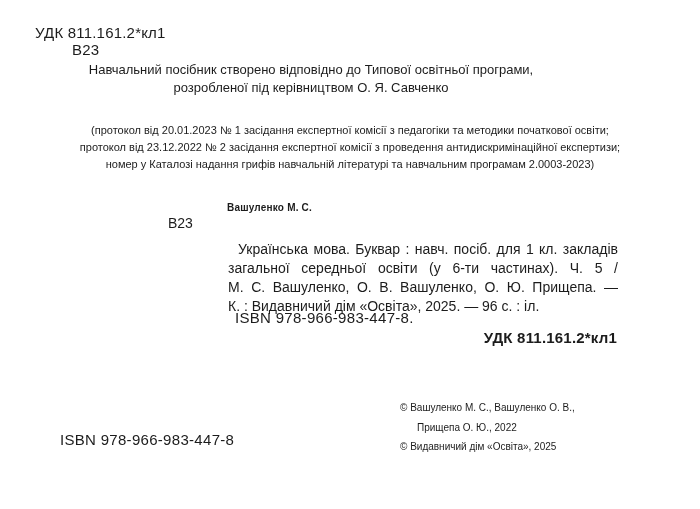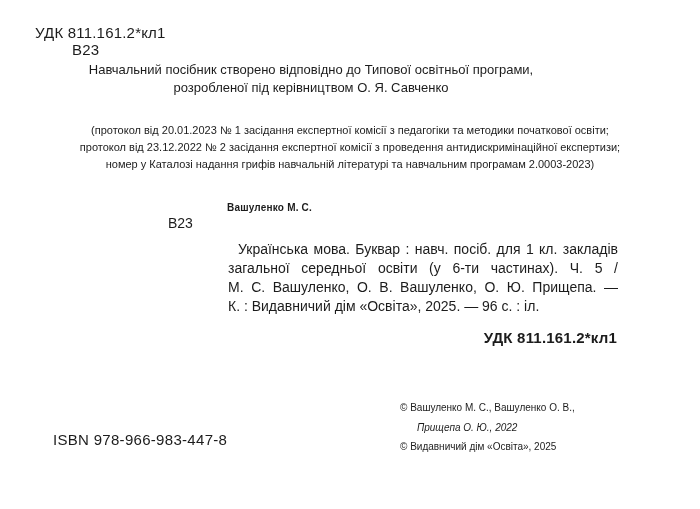--- a/index.html
+++ b/index.html
@@ -32,23 +32,23 @@
   
   .card-author { left: 227px; top: 194px; font-size: 10px; font-weight: bold; letter-spacing: 0.2px; margin-top: 8px; }
   .card-code { left: 168px; top: 215px; font-size: 14px; }
   .card-desc { left: 228px; top: 215px; width: 390px; font-size: 14px; line-height: 19px; }
   .card-desc .just { text-align: justify; text-align-last: justify; }
   .card-desc .first { padding-left: 10px; box-sizing: border-box; margin-top: 25px; }
   .card-isbn { left: 235px; top: 309px; font-size: 15px; letter-spacing: 0.3px; }
   .card-udc { left: 228px; width: 389px; top: 329px; text-align: right; font-size: 15px; font-weight: bold; letter-spacing: 0.2px; }
 
   
-  .footer-isbn { left: 53px; top: 431px; font-size: 15px; letter-spacing: 0.3px; }
+  .footer-isbn { left: 60px; top: 431px; font-size: 15px; letter-spacing: 0.3px; }
   .copyright { left: 400px; top: 398px; font-size: 10px; line-height: 19.5px; }
-  .copyright .indent { padding-left: 17px; font-style: italic; }
+  .copyright .indent { padding-left: 17px; }
 </style>
 </head>
 <body>
 
 <div class="page">
 
   <div class="abs udc-top">
     <div>УДК 811.161.2*кл1</div>
     <div class="bbk">В23</div>
   </div>
@@ -66,20 +66,21 @@
   </div>
 
   <div class="abs card-author">Вашуленко М. С.</div>
   <div class="abs card-code">В23</div>
   <div class="abs card-desc">
     <div class="just first">Українська мова. Буквар : навч. посіб. для 1 кл. закладів</div>
     <div class="just">загальної середньої освіти (у 6-ти частинах). Ч. 5 /</div>
     <div class="just">М. С. Вашуленко, О. В. Вашуленко, О. Ю. Прищепа. —</div>
     <div>К. : Видавничий дім «Освіта», 2025. — 96 с. : іл.</div>
   </div>
+  <div class="abs card-isbn">ISBN 978-966-983-447-8.</div>
   <div class="abs card-udc">УДК 811.161.2*кл1</div>
 
   <div class="abs footer-isbn">ISBN 978-966-983-447-8</div>
   <div class="abs copyright">
     <div>© Вашуленко М. С., Вашуленко О. В.,</div>
     <div class="indent">Прищепа О. Ю., 2022</div>
     <div>© Видавничий дім «Освіта», 2025</div>
   </div>
 
 </div>

